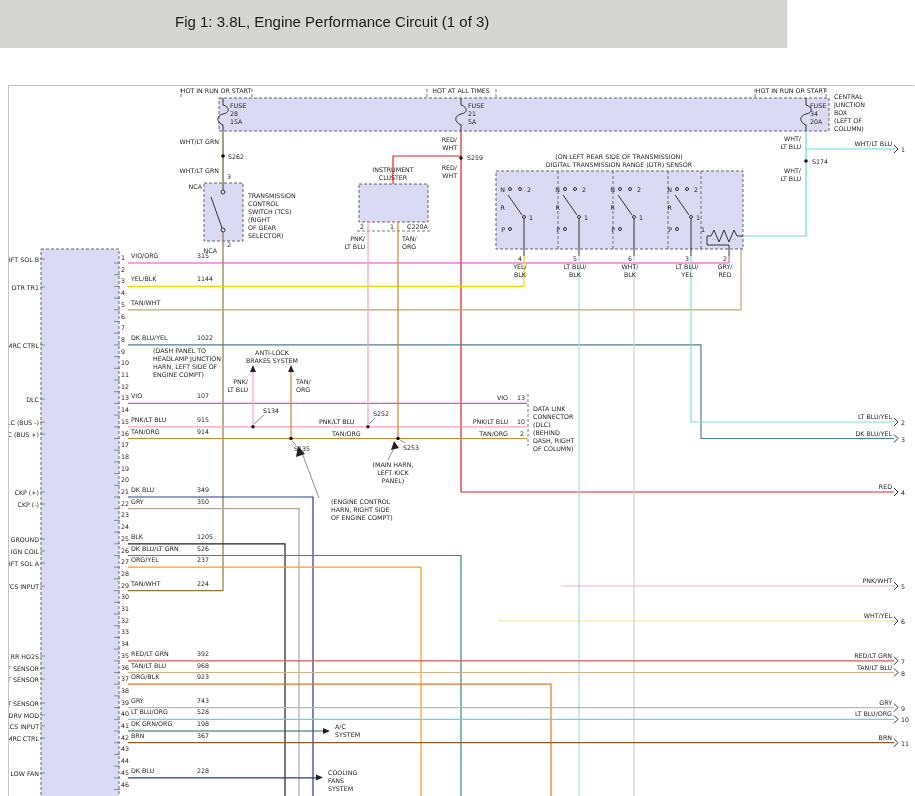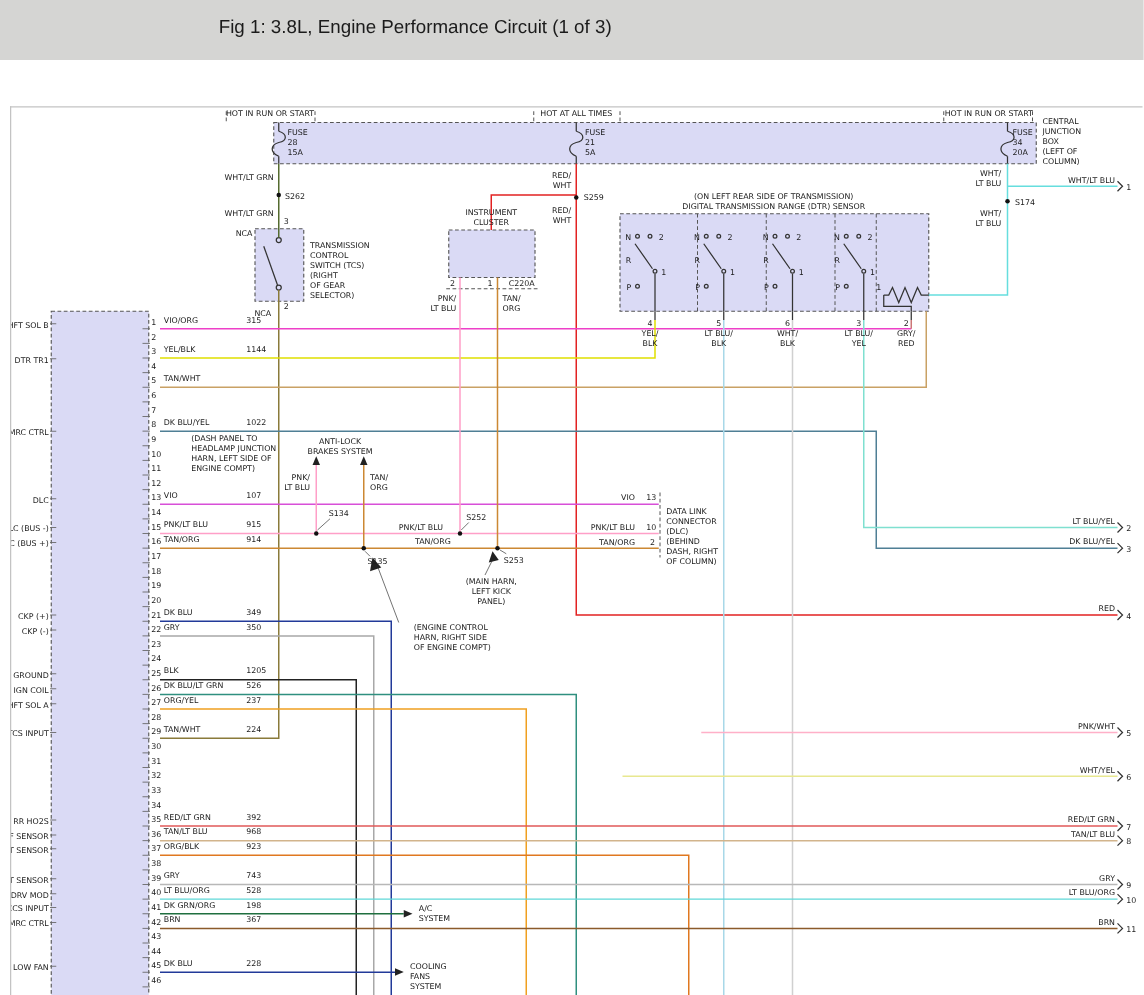--- a/index.html
+++ b/index.html
@@ -1,17 +1,17 @@
 <!DOCTYPE html>
 <html><head>
 <meta charset="utf-8">
 <style>
   html,body{margin:0;padding:0;}
   body{width:915px;height:796px;position:relative;background:#ffffff;font-family:"DejaVu Sans",sans-serif;overflow:hidden;}
-  .header{position:absolute;left:0;top:0;width:915px;height:48px;background:#d5d5d3;}
+  .header{position:absolute;left:0;top:0;width:787px;height:48px;background:#d5d5d3;}
   .header .title{position:absolute;left:175px;top:13px;font-size:15px;color:#1b1b1b;font-family:"Liberation Sans","DejaVu Sans",sans-serif;}
   .panel{position:absolute;left:8px;top:85px;width:906px;height:711px;border-top:1px solid #c3c3c3;border-left:1px solid #c3c3c3;box-sizing:border-box;}
   svg{position:absolute;left:0;top:0;}
   text{font-family:"DejaVu Sans",sans-serif;font-size:6.3px;fill:#1c1c1c;}
   .tm{text-anchor:middle;}
   .te{text-anchor:end;}
   .box{fill:#dadaf5;stroke:#555;stroke-width:0.9;stroke-dasharray:3 2;}
   .dash{fill:none;stroke:#555;stroke-width:0.8;stroke-dasharray:3 2;}
   .blk{fill:none;stroke:#333;stroke-width:1;}
   .thin{fill:none;stroke:#666;stroke-width:0.7;}

